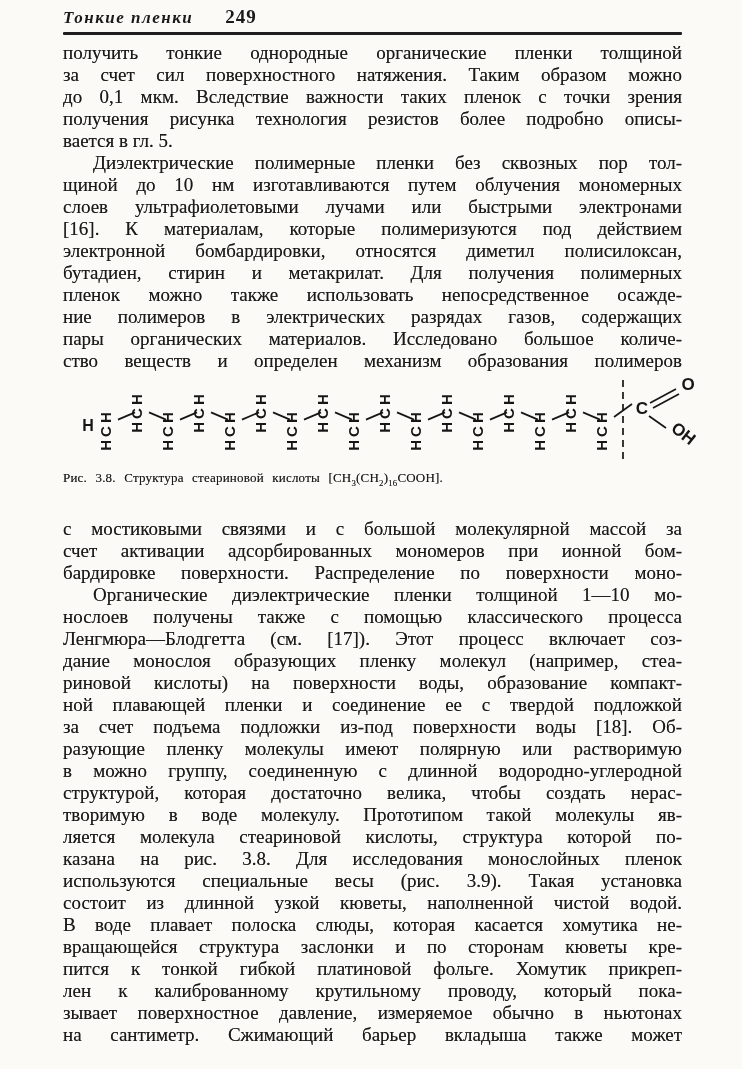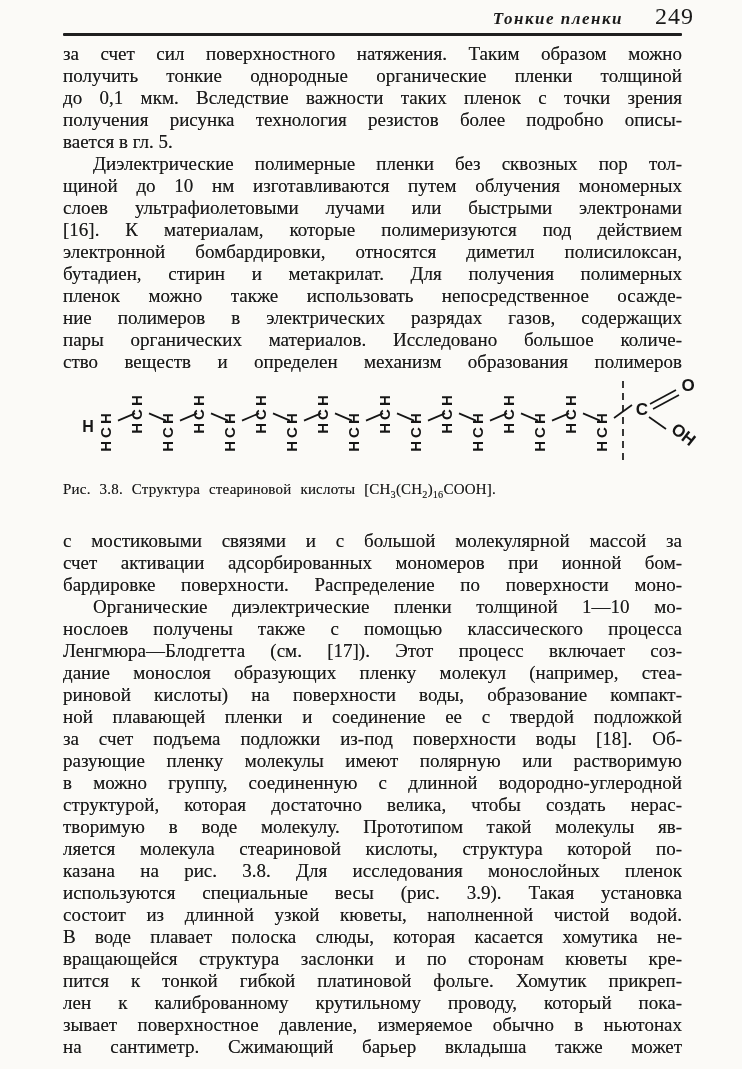--- a/index.html
+++ b/index.html
@@ -7,42 +7,42 @@
     position:relative;
     width:742px; height:1069px;
     background:#fbfaf7;
     overflow:hidden;
     font-family:"Liberation Serif","DejaVu Serif",serif;
     color:#1a1a1a;
   }
   .content { position:absolute; left:63px; top:0; width:619px; }
 
   .running-head {
-    display:flex; justify-content:flex-end; align-items:baseline;
+    display:flex; align-items:baseline;
     gap:32px; padding:7px 0 5px 0; margin-right:-12px;
     font-size:17px; line-height:19px;
   }
   .running-title { font-style:italic; font-weight:bold; letter-spacing:1.5px; }
-  .page-number  { font-weight:normal; font-size:24px; letter-spacing:1px; }
+  .page-number  { font-weight:bold; font-size:19px; letter-spacing:1px; }
   .head-rule { height:3px; background:#1f1f1f; border-radius:1px; }
 
   .body-block { margin-top:7px; }
   .jline {
     font-size:19px; line-height:22px;
     text-align:justify; text-align-last:justify; -moz-text-align-last:justify;
     text-shadow:0 0 0.4px rgba(10,10,10,0.55);
     white-space:normal;
   }
   .jline.short { text-align-last:left; -moz-text-align-last:left; }
   .jline.indent { text-indent:30px; }
 
   .chem-figure { margin:4px 0 0 15px; height:88px; }
 
   .fig-caption {
-    margin-top:14px; font-size:15px; line-height:20px;
+    margin-top:4px; font-size:13px; line-height:20px;
     word-spacing:5px; letter-spacing:0.2px;
     text-shadow:0 0 0.4px rgba(10,10,10,0.5);
   }
   .fig-caption sub { font-size:68%; }
 
   #body-bottom { margin-top:25px; }
 </style>
 </head>
 <body>
 
@@ -50,22 +50,22 @@
   <div class="content">
 
     <div class="running-head">
       <span class="running-title">Тонкие пленки</span>
       <span class="page-number">249</span>
     </div>
     <div class="head-rule"></div>
 
     <div class="body-block" id="body-top">
         <div>
+          <div class="jline">получить тонкие однородные органические пленки толщиной</div>
           <div class="jline">за счет сил поверхностного натяжения. Таким образом можно</div>
-          <div class="jline">получить тонкие однородные органические пленки толщиной</div>
           <div class="jline">до 0,1 мкм. Вследствие важности таких пленок с точки зрения</div>
           <div class="jline">получения рисунка технология резистов более подробно описы-</div>
           <div class="jline short">вается в гл. 5.</div>
         </div>
         <div>
           <div class="jline indent">Диэлектрические полимерные пленки без сквозных пор тол-</div>
           <div class="jline">щиной до 10 нм изготавливаются путем облучения мономерных</div>
           <div class="jline">слоев ультрафиолетовыми лучами или быстрыми электронами</div>
           <div class="jline">[16]. К материалам, которые полимеризуются под действием</div>
           <div class="jline">электронной бомбардировки, относятся диметил полисилоксан,</div>

